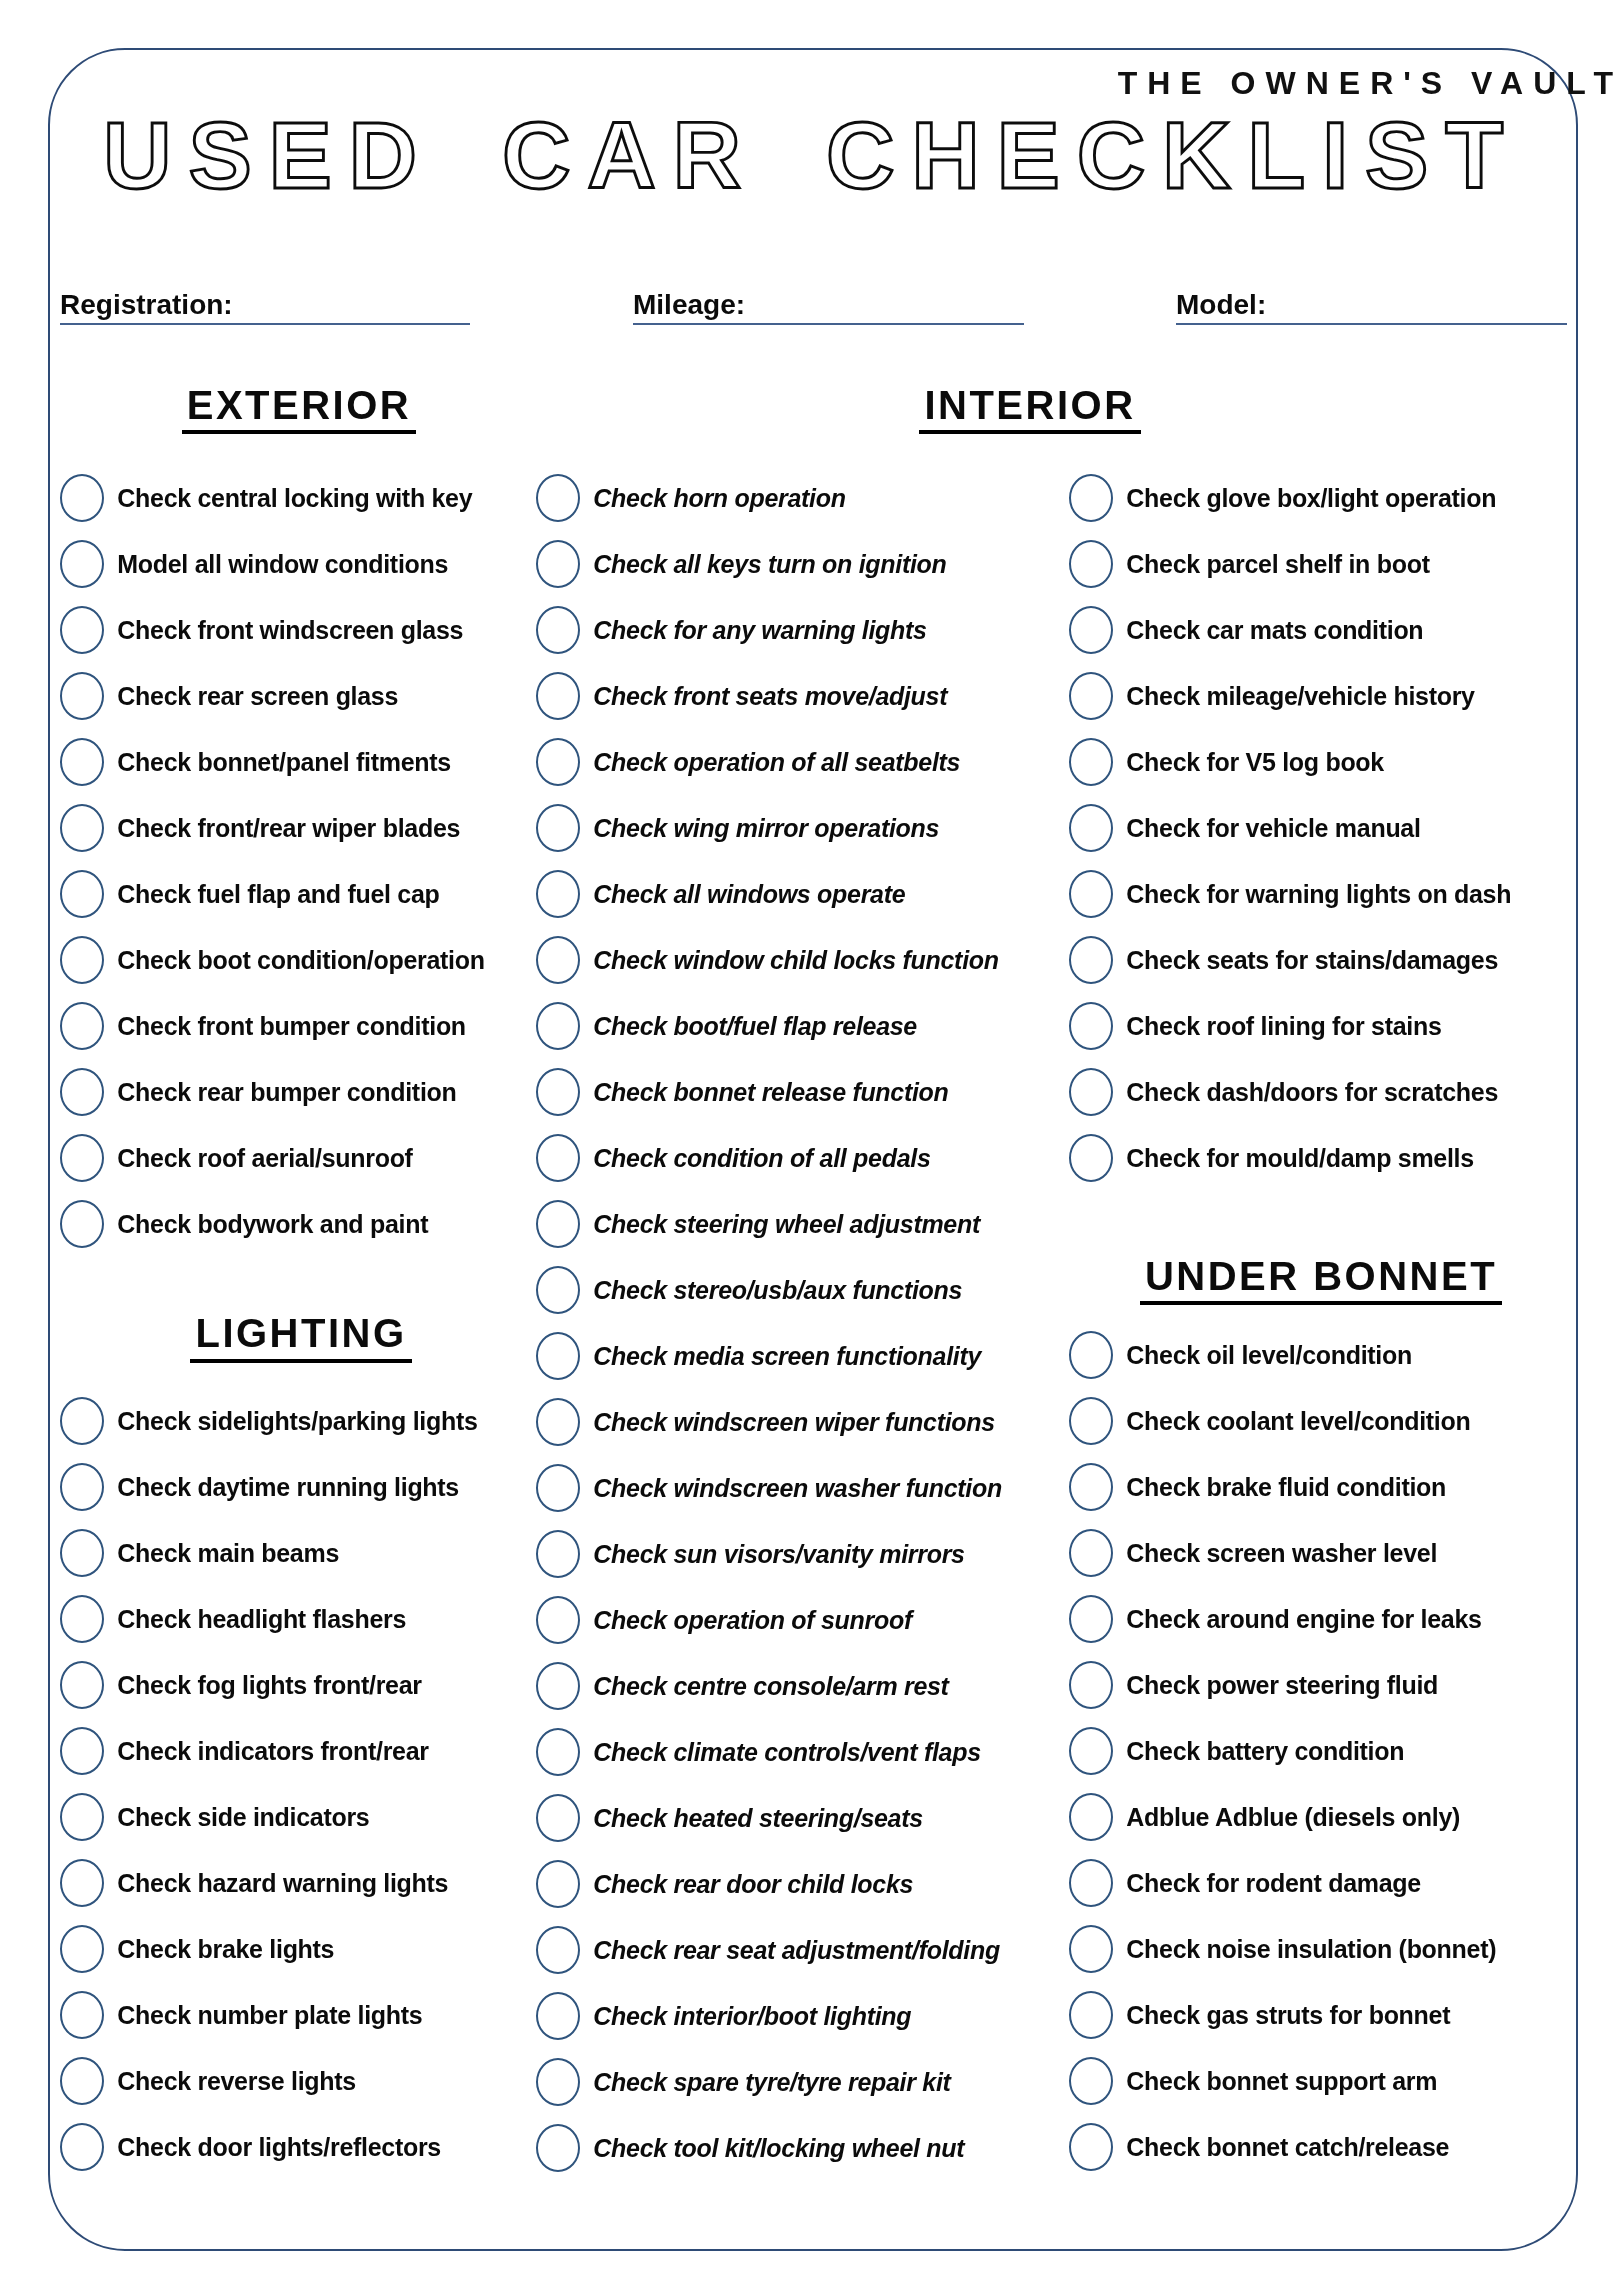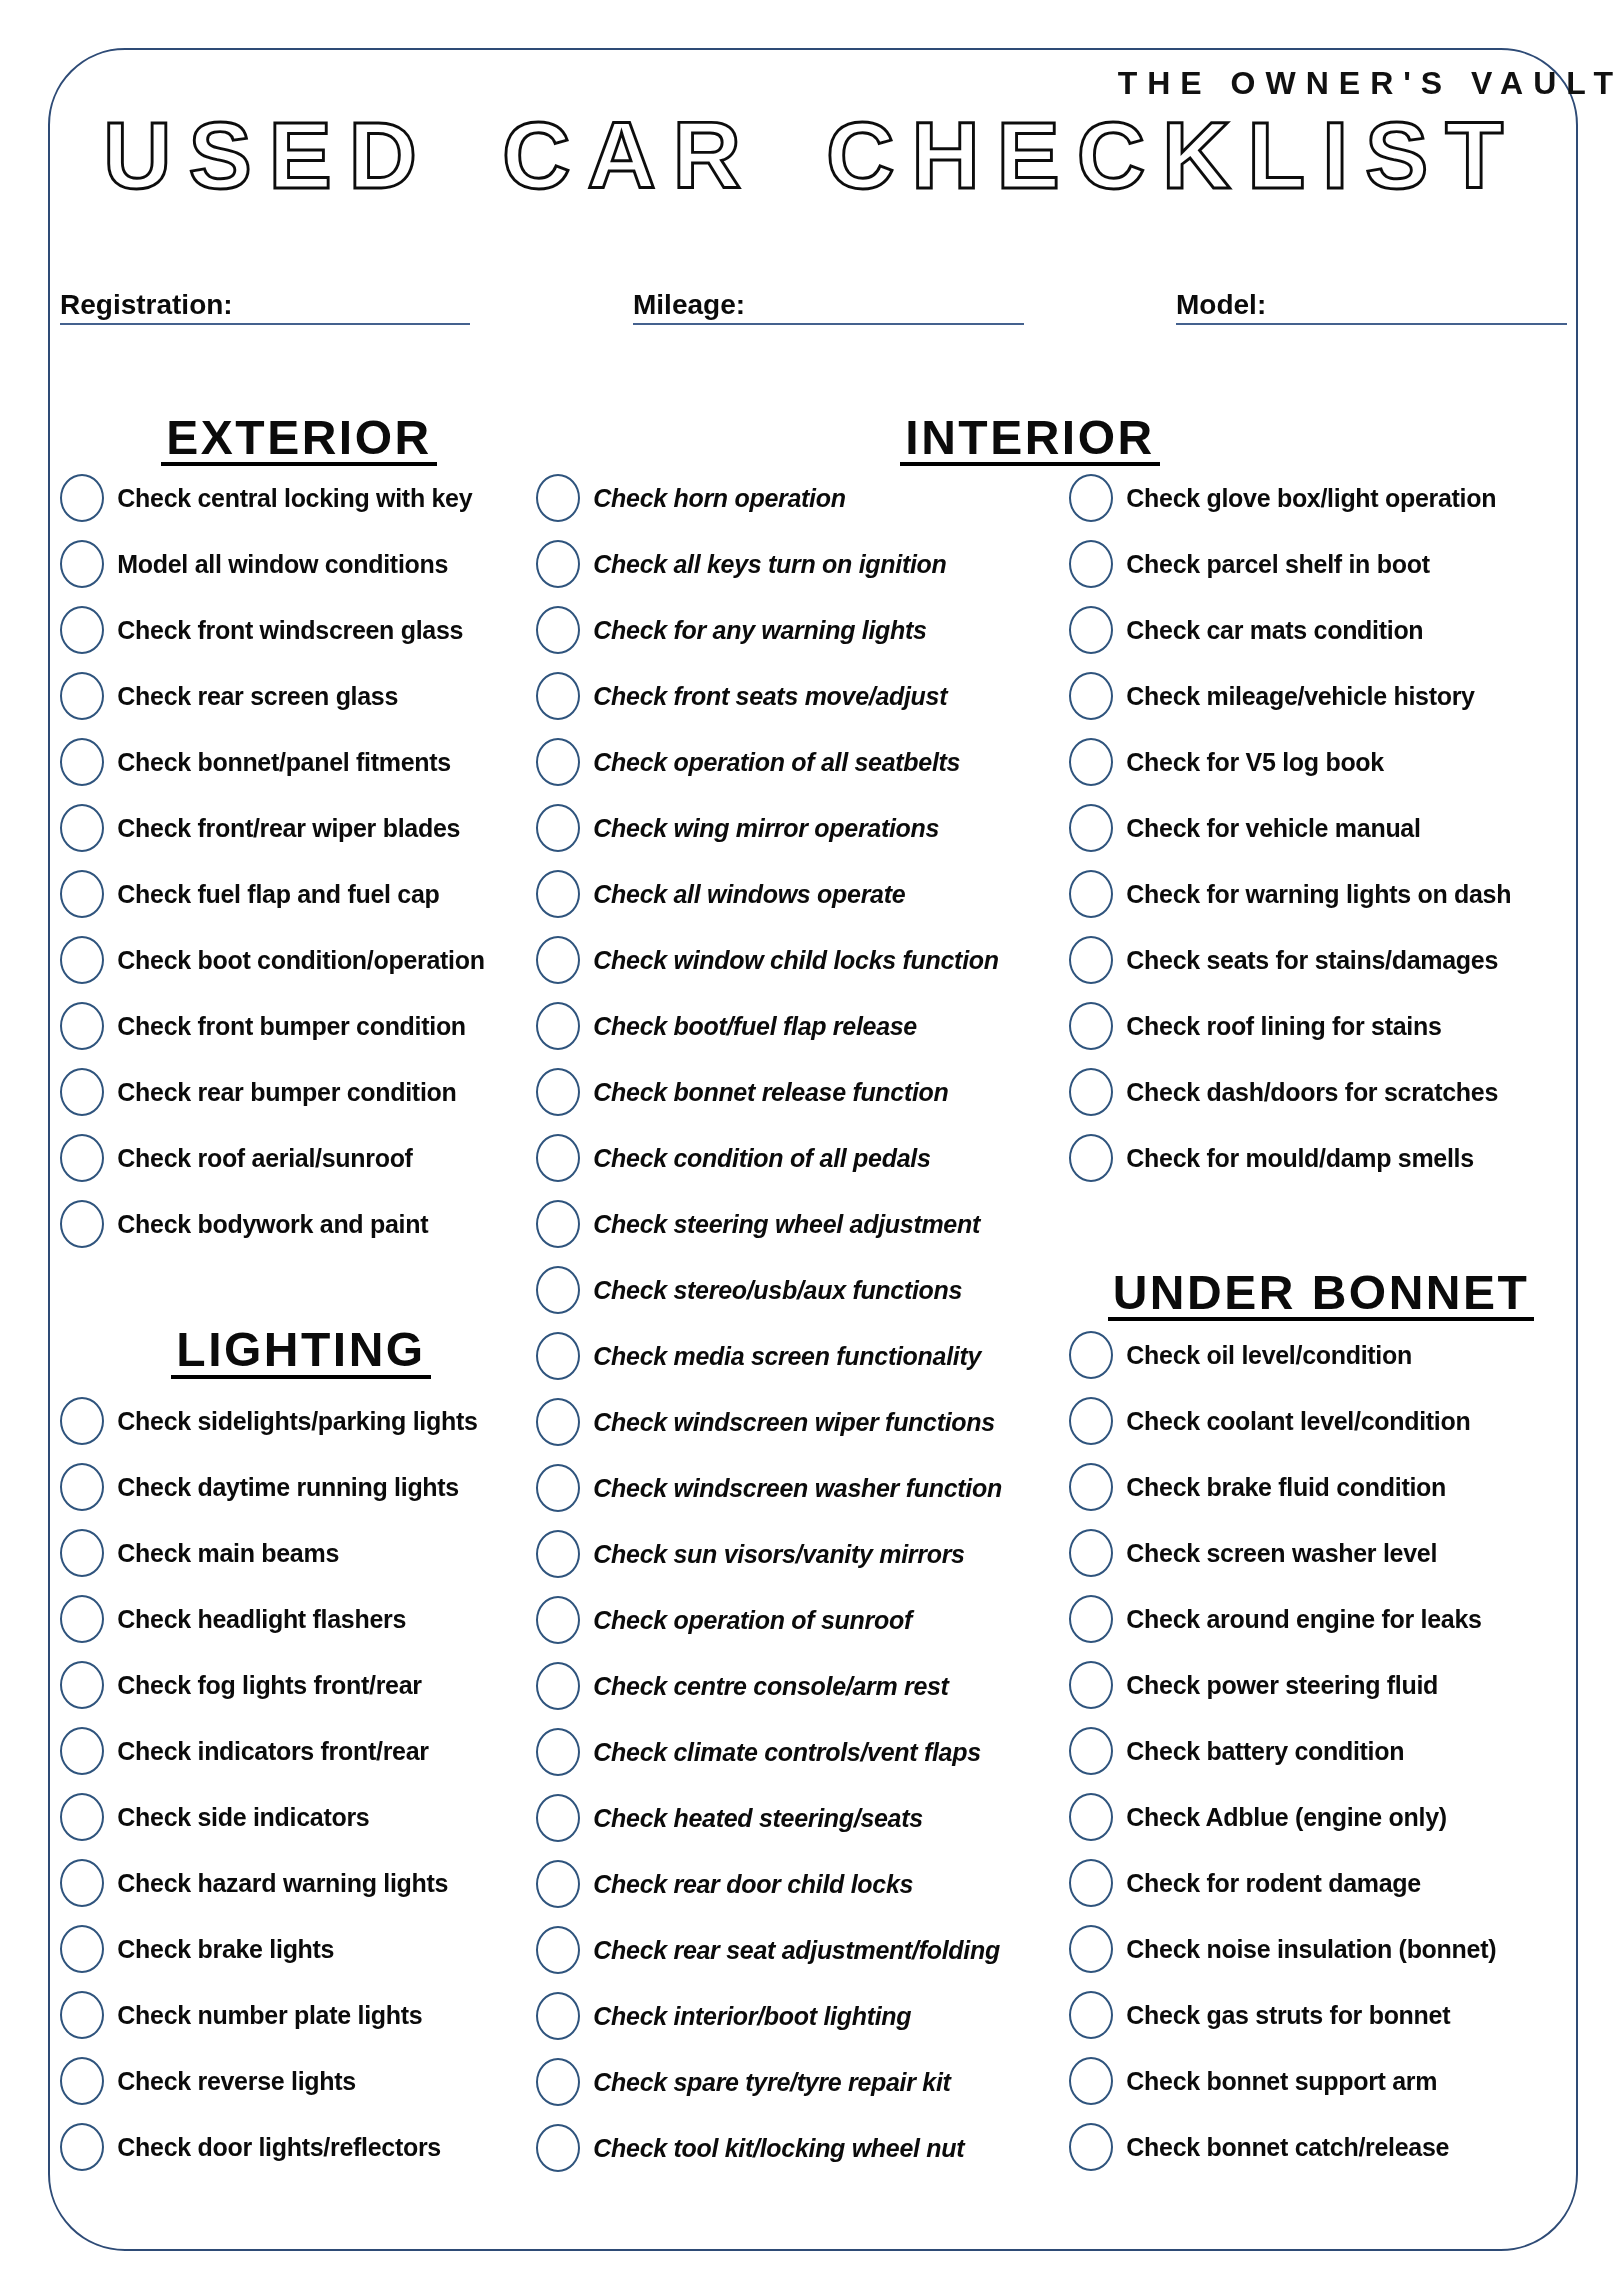--- a/index.html
+++ b/index.html
@@ -35,22 +35,22 @@
   .f-reg{left:60px;width:410px;}
   .f-mil{left:633px;width:391px;}
   .f-mod{left:1176px;width:391px;}
 
   .top-header{
     position:absolute;top:384px;height:58px;display:flex;align-items:flex-start;justify-content:center;
   }
   .h-ext{left:58px;width:482px;}
   .h-int{left:536px;width:988px;}
   .sec-title{
-    font-size:48px;line-height:43px;font-weight:800;letter-spacing:2.5px;
-    border-bottom:4.2px solid #000;padding:0 5px 3.3px 5px;white-space:nowrap;margin-top:32px;
+    font-size:40px;line-height:43px;font-weight:800;letter-spacing:2.5px;
+    border-bottom:4.2px solid #000;padding:0 5px 3.3px 5px;white-space:nowrap;
   }
   .col{position:absolute;top:465px;}
   .col-1{left:60px;width:482px;}
   .col-2{left:536px;width:541px;font-style:italic;}
   .col-3{left:1069px;width:504px;}
   .row{
     display:flex;align-items:center;height:66px;white-space:nowrap;
   }
   .circle{
     flex:0 0 auto;width:44px;height:48px;border:2.9px solid #2f547d;
@@ -379,21 +379,21 @@
       <div class="row">
         <span class="circle"></span>
         <span class="item-label">Check power steering fluid</span>
       </div>
       <div class="row">
         <span class="circle"></span>
         <span class="item-label">Check battery condition</span>
       </div>
       <div class="row">
         <span class="circle"></span>
-        <span class="item-label">Check Adblue (engine only)</span>
+        <span class="item-label">Adblue Adblue (diesels only)</span>
       </div>
       <div class="row">
         <span class="circle"></span>
         <span class="item-label">Check for rodent damage</span>
       </div>
       <div class="row">
         <span class="circle"></span>
         <span class="item-label">Check noise insulation (bonnet)</span>
       </div>
       <div class="row">

